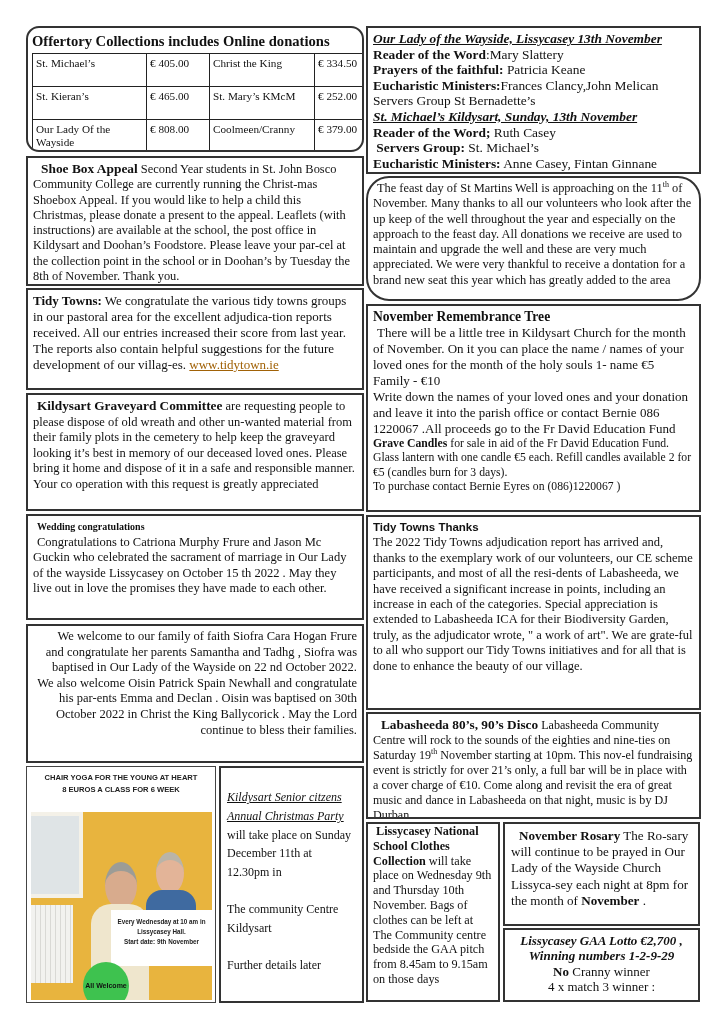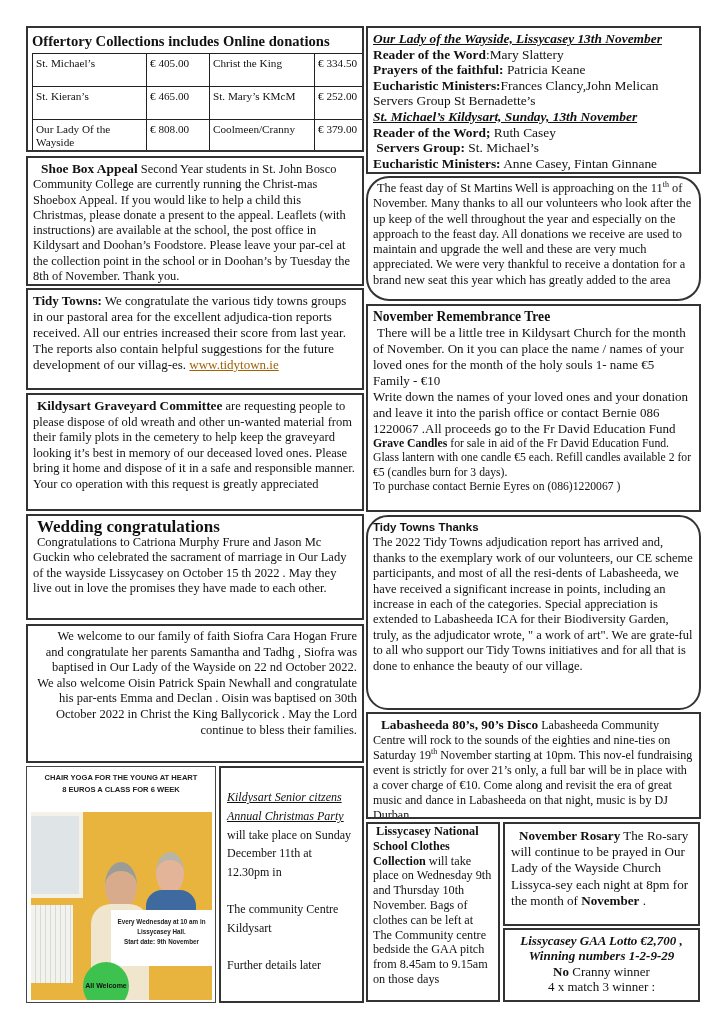--- a/index.html
+++ b/index.html
@@ -9,37 +9,37 @@
          padding: 3px 5px; font-size: 12.6px; line-height: 15.2px; overflow: hidden; }
   b, .b { font-weight: bold; }
   .it-u { font-style: italic; font-weight: bold; text-decoration: underline; }
   .title { font-weight: bold; font-size: 14.2px; }
   sup { font-size: 8px; line-height: 0; vertical-align: super; }
   a.link { color: #a16207; text-decoration: underline; }
   p { margin: 0; }
   .sans-title { font-family: "Liberation Sans", "DejaVu Sans", sans-serif; font-weight: bold; font-size: 11.5px; }
 
   
-  #offertory { left: 26px; top: 26px; width: 338px; height: 126px; padding: 4px 4px 0 4px; }
+  #offertory { left: 26px; top: 26px; width: 338px; height: 126px; padding: 4px 4px 0 4px; border-radius: 13px; }
   #offertory .head { font-weight: bold; font-size: 14.6px; line-height: 18px; margin-bottom: 3px; }
   table.off { border-collapse: collapse; width: 331px; font-size: 11.2px; line-height: 13px; }
   table.off td { border: 1.8px solid #222; vertical-align: top; padding: 3px 3px; height: 26px; }
 
   
   #readers { left: 366px; top: 26px; width: 335px; height: 148px; font-size: 13.4px; line-height: 15.6px; padding: 3px 5px; }
 
   
   #shoebox { left: 26px; top: 156px; width: 338px; height: 130px; font-size: 12.4px; line-height: 15.3px; padding: 3px 5px; }
   #feast { left: 366px; top: 176px; width: 335px; height: 125px; font-size: 12.4px; line-height: 15.3px; padding: 3px 5px; border-radius: 23px; }
   #tidy1 { left: 26px; top: 288px; width: 338px; height: 102px; font-size: 13px; line-height: 16px; padding: 3px 5px; }
   #remember { left: 366px; top: 304px; width: 335px; height: 208px; font-size: 13px; line-height: 16px; padding: 3px 5px; }
   #remember .small { font-size: 11.7px; line-height: 14.3px; }
   #graveyard { left: 26px; top: 393px; width: 338px; height: 118px; font-size: 12.5px; line-height: 15.5px; padding: 3px 5px; }
   #wedding { left: 26px; top: 514px; width: 338px; height: 106px; font-size: 12.5px; line-height: 15.5px; padding: 3px 5px; }
-  #tidy2 { left: 366px; top: 515px; width: 335px; height: 195px; font-size: 12.5px; line-height: 15.4px; padding: 3px 5px; border-radius: 22px; }
+  #tidy2 { left: 366px; top: 515px; width: 335px; height: 195px; font-size: 12.5px; line-height: 15.4px; padding: 3px 5px; }
   #baptism { left: 26px; top: 624px; width: 338px; height: 139px; font-size: 12.5px; line-height: 15.6px; padding: 3px 5px; text-align: right; }
   #disco { left: 366px; top: 712px; width: 335px; height: 107px; font-size: 12.1px; line-height: 15px; padding: 3px 5px; }
 
   
   #yoga { left: 26px; top: 766px; width: 190px; height: 237px; padding: 0; border: 1.5px solid #444; }
   #yoga .hdr { height: 42px; background: #fff; font-family: "Liberation Sans", "DejaVu Sans", sans-serif;
                font-weight: bold; font-size: 7.6px; line-height: 11.5px; text-align: center; padding-top: 5px; color: #222; }
   #yoga .photo { position: absolute; left: 4px; top: 45px; width: 181px; height: 188px; background: #e8b43e; overflow: hidden; }
   #yoga .window { position: absolute; left: 0; top: 0; width: 48px; height: 78px; background: #dfe4e6; border: 4px solid #f4f1e8; border-left: none; }
   #yoga .radiator { position: absolute; left: 0; top: 93px; width: 42px; height: 78px;
@@ -123,21 +123,21 @@
   <p>Write down the names of your loved ones and your donation and leave it into the parish office  or contact Bernie 086 1220067 .All proceeds go to the Fr David Education Fund</p>
   <p class="small"><b>Grave Candles</b><span> for sale in aid of the Fr  David Education Fund. Glass lantern with one candle €5 each. Refill candles available 2 for €5 (candles burn for 3 days).</span></p>
   <p class="small">To purchase contact Bernie Eyres on (086)1220067 )</p>
 </div>
 
 <div class="box" id="graveyard">
   <p style="text-indent:4px"><b style="font-size:13.3px">Kildysart Graveyard Committee</b><span>  are requesting people to please dispose of old wreath and other un-wanted material from their family plots in the cemetery to help keep the graveyard looking it’s best  in memory of our  deceased loved ones. Please bring it home and dispose of it in a safe and responsible manner. Your co operation with this request is greatly appreciated</span></p>
 </div>
 
 <div class="box" id="wedding">
-  <p class="b" style="text-indent:4px;font-size:17px">Wedding congratulations</p>
+  <p class="b" style="text-indent:4px;font-size:10px">Wedding congratulations</p>
   <p style="text-indent:4px">Congratulations to Catriona Murphy Frure and Jason Mc Guckin  who celebrated the sacrament of marriage in Our Lady of the wayside Lissycasey  on October 15 th 2022 . May they live out in love the promises they have made to each other.</p>
 </div>
 
 <div class="box" id="tidy2">
   <p class="sans-title">Tidy Towns Thanks</p>
   <p>The 2022 Tidy Towns adjudication report has arrived and, thanks to the exemplary work of our volunteers, our CE scheme participants, and most of all the resi-dents of Labasheeda, we have received a significant increase in points, including an increase in each of the categories. Special appreciation is extended to Labasheeda ICA for their Biodiversity Garden, truly, as the adjudicator wrote, " a work of art". We are grate-ful to all who support our Tidy Towns initiatives and  for all that is done to enhance the beauty of our village.</p>
 </div>
 
 <div class="box" id="baptism">
   <p style="text-indent:4px">We welcome to our family of faith  Siofra Cara Hogan  Frure  and congratulate her parents Samantha and Tadhg , Siofra was baptised in  Our Lady of the Wayside on 22 nd October 2022. We also welcome Oisin Patrick Spain  Newhall and congratulate his par-ents Emma and Declan . Oisin was baptised on     30th October 2022 in Christ the King Ballycorick . May the Lord continue  to  bless  their families.</p>

